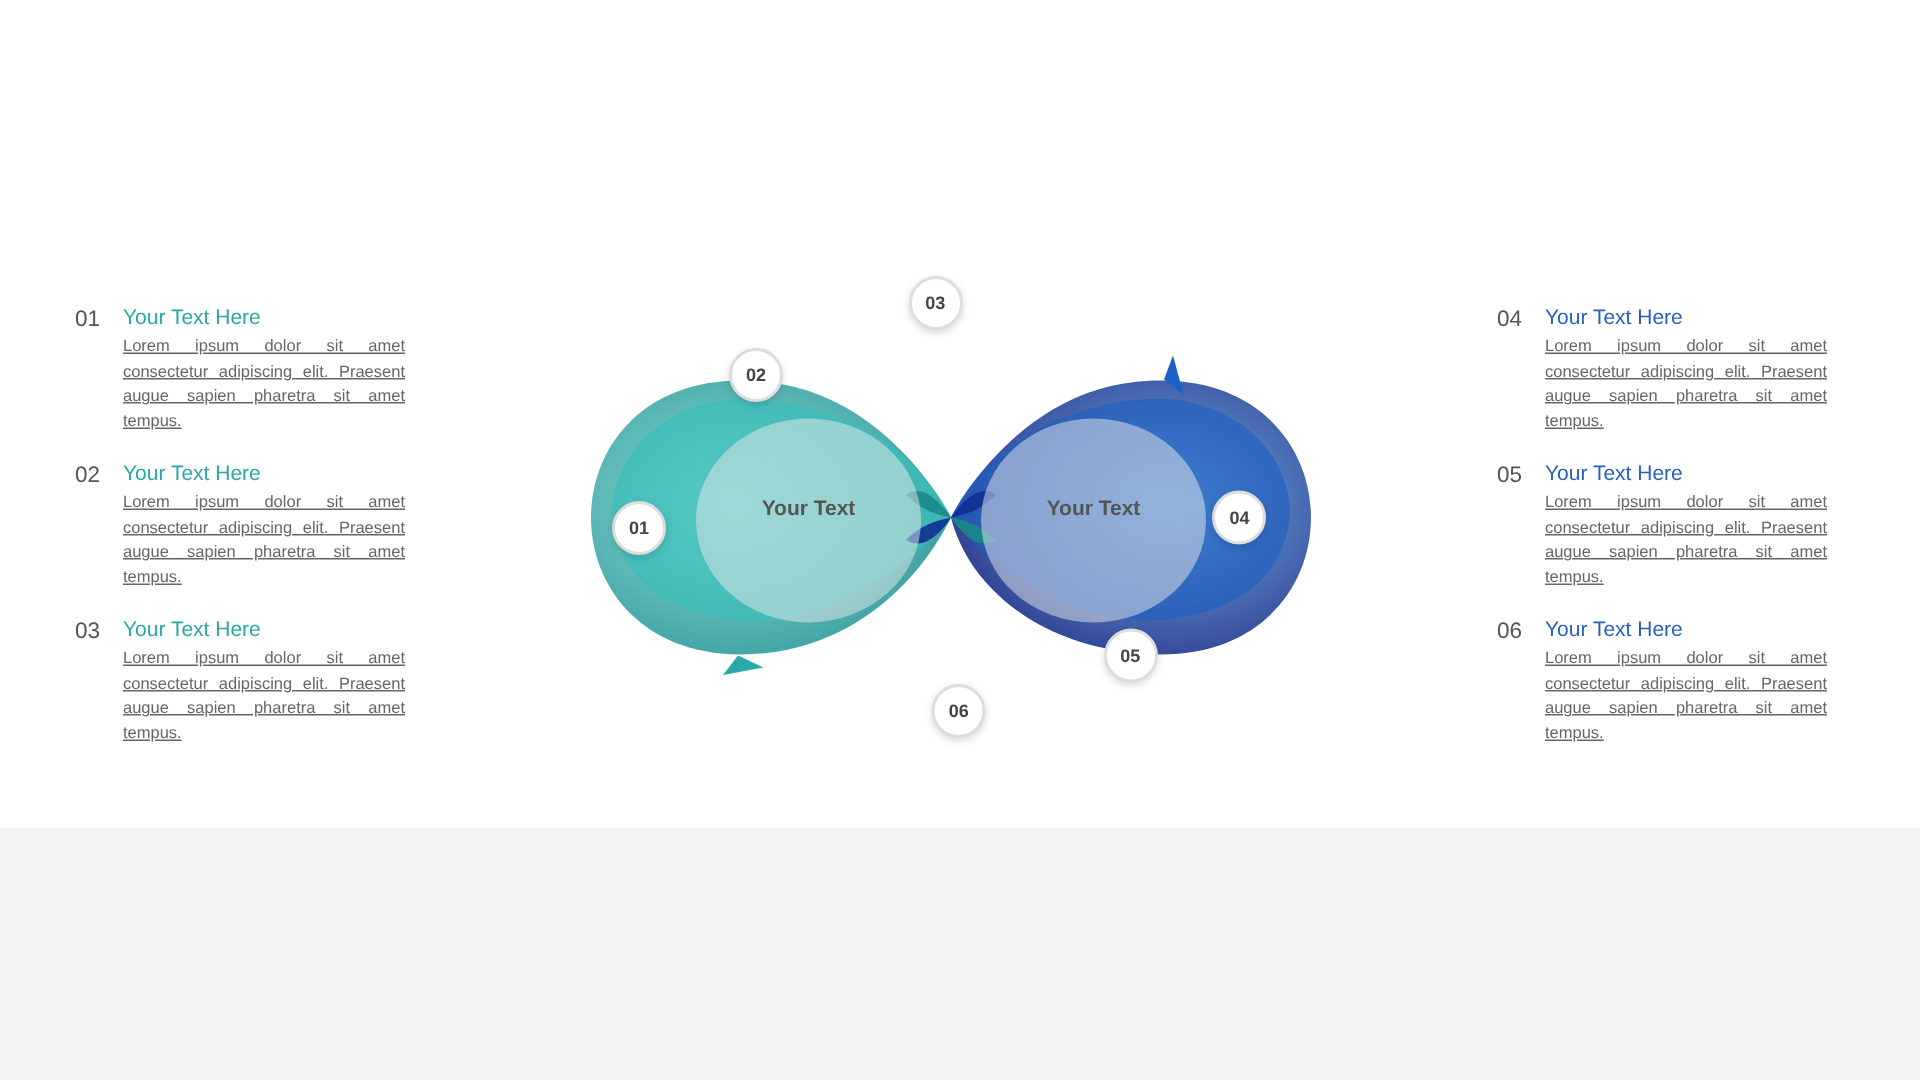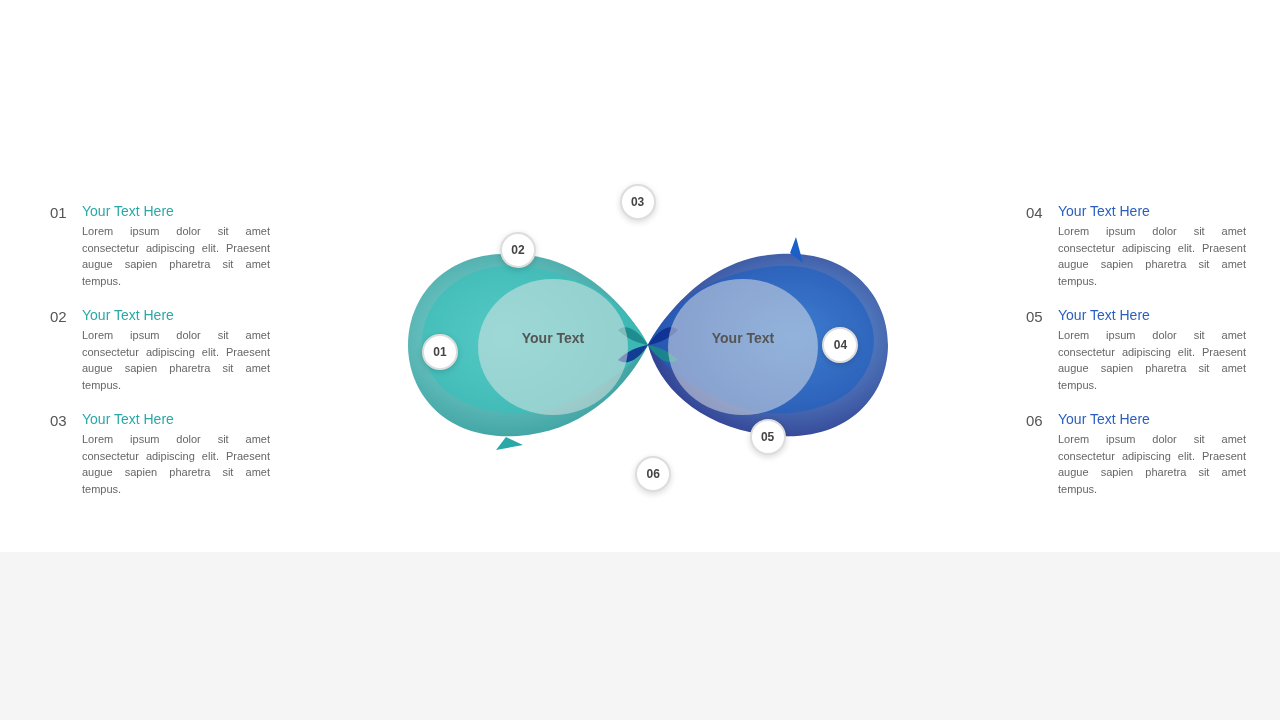--- a/index.html
+++ b/index.html
@@ -10,21 +10,21 @@
       font-family: 'Segoe UI', Arial, sans-serif;
       overflow: hidden;
       position: relative;
     }
 
     .slide {
       width: 1280px;
       height: 552px;
       background: #ffffff;
       position: relative;
-      padding: 40px 34px 30px 50px;
+      padding: 40px 62px 30px 50px;
     }
 
     .header {
       margin-bottom: 20px;
     }
 
     .process-label {
       color: #2aa8a8;
       font-size: 13px;
       font-weight: 500;
@@ -89,20 +89,21 @@
 
     .item-title.blue {
       color: #2a5fbf;
     }
 
     .item-body {
       color: #666;
       font-size: 11px;
       line-height: 1.5;
       text-align: justify;
+      text-decoration: underline;
     }
 
     
     .diagram-area {
       flex: 1;
       display: flex;
       justify-content: center;
       align-items: center;
       position: relative;
       height: 100%;

